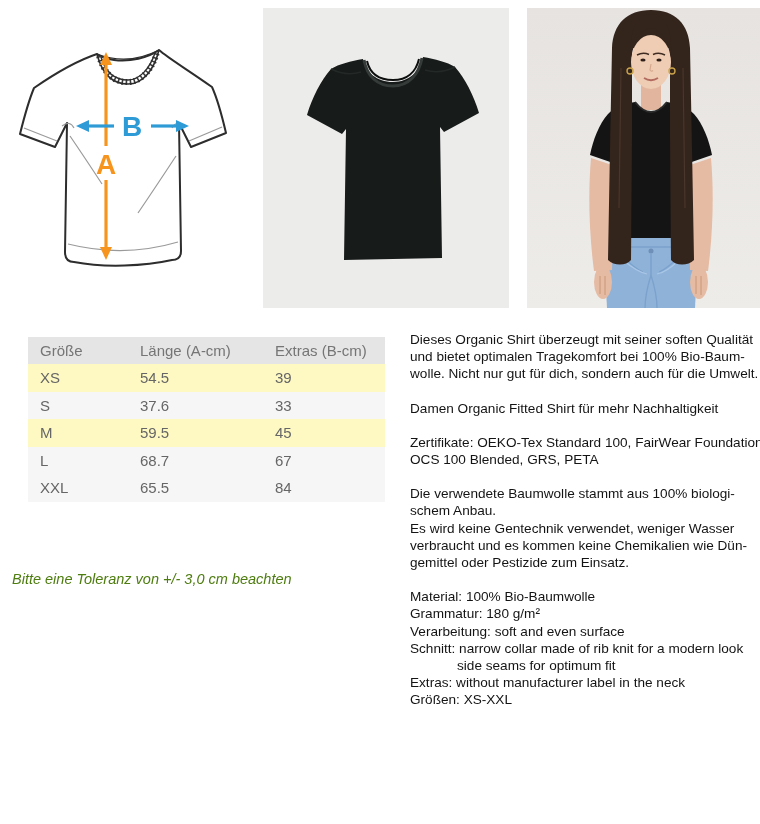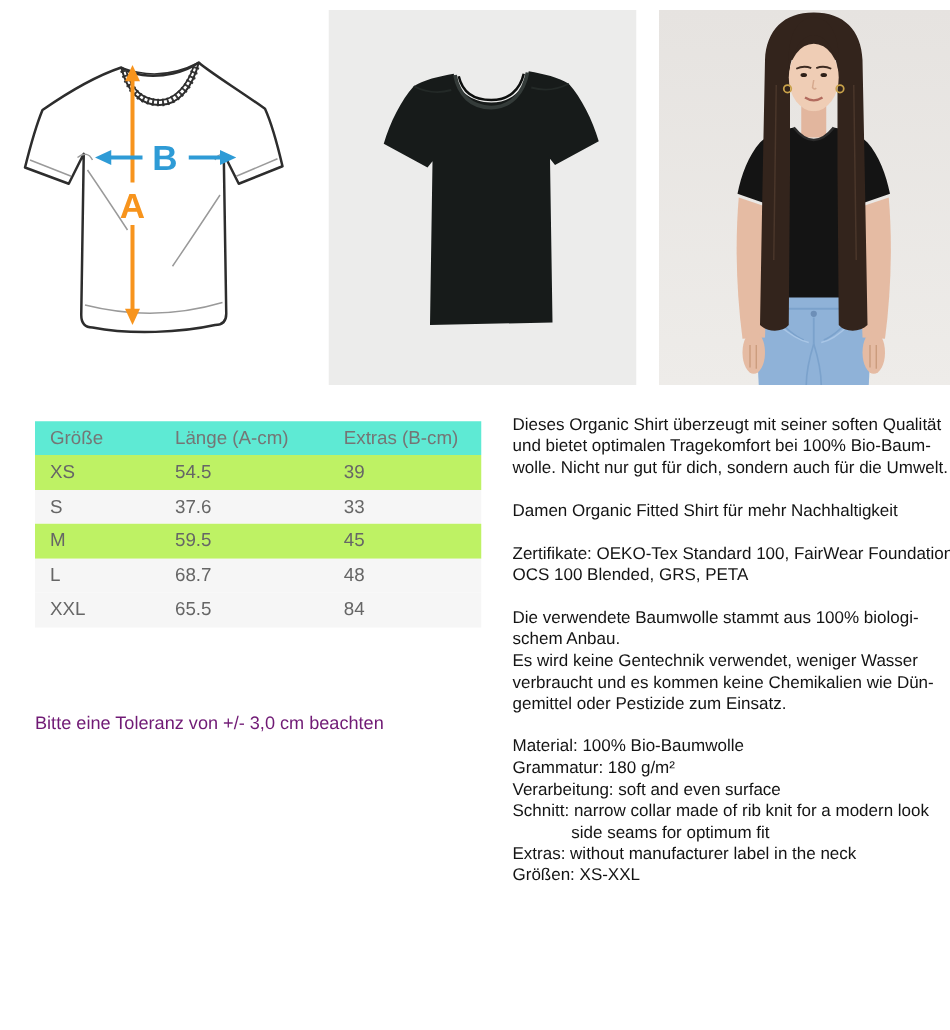--- a/index.html
+++ b/index.html
@@ -10,27 +10,27 @@
   .gallery-img{position:absolute;top:8px;overflow:hidden;}
   #size-diagram{left:10px;width:230px;height:292px;background:#fff;}
   #product-photo{left:263px;width:246px;height:300px;background:#ECECEB;}
   #model-photo{left:527px;width:233px;height:300px;}
   .gallery-img svg{display:block;}
 
   
   .size-table{position:absolute;left:28px;top:337px;width:357px;font-size:15px;}
   .t-row{display:grid;grid-template-columns:100px 135px 1fr;align-items:center;
          height:27.5px;padding-left:12px;box-sizing:border-box;}
-  .t-head{background:#5eead4;color:#757575;height:27px;}
-  .t-row.dark{background:#bef264;}
+  .t-head{background:#e5e5e5;color:#757575;height:27px;}
+  .t-row.dark{background:#fef9c3;}
   .t-row.light{background:#F6F6F6;}
   .t-row span{color:#666;}
   .t-head span{color:#757575;}
 
-  .tolerance{position:absolute;left:28px;top:571px;font-size:14.5px;color:#701a75;}
+  .tolerance{position:absolute;left:12px;top:571px;font-size:14.5px;color:#4d7c0f;font-style:italic;}
 
   
   .description{position:absolute;left:410px;top:331px;width:352px;
                font-size:13.6px;line-height:17.2px;color:#141414;}
   .desc-block{margin-bottom:17px;}
   .desc-line{white-space:nowrap;}
   .desc-line.indent{margin-left:47px;}
 </style>
 </head>
 <body>
@@ -222,21 +222,21 @@
       <span>33</span>
     </div>
     <div class="t-row dark">
       <span>M</span>
       <span>59.5</span>
       <span>45</span>
     </div>
     <div class="t-row light">
       <span>L</span>
       <span>68.7</span>
-      <span>48</span>
+      <span>67</span>
     </div>
     <div class="t-row light">
       <span>XXL</span>
       <span>65.5</span>
       <span>84</span>
     </div>
   </div>
 
   <div class="tolerance">Bitte eine Toleranz von +/- 3,0 cm beachten</div>
 

